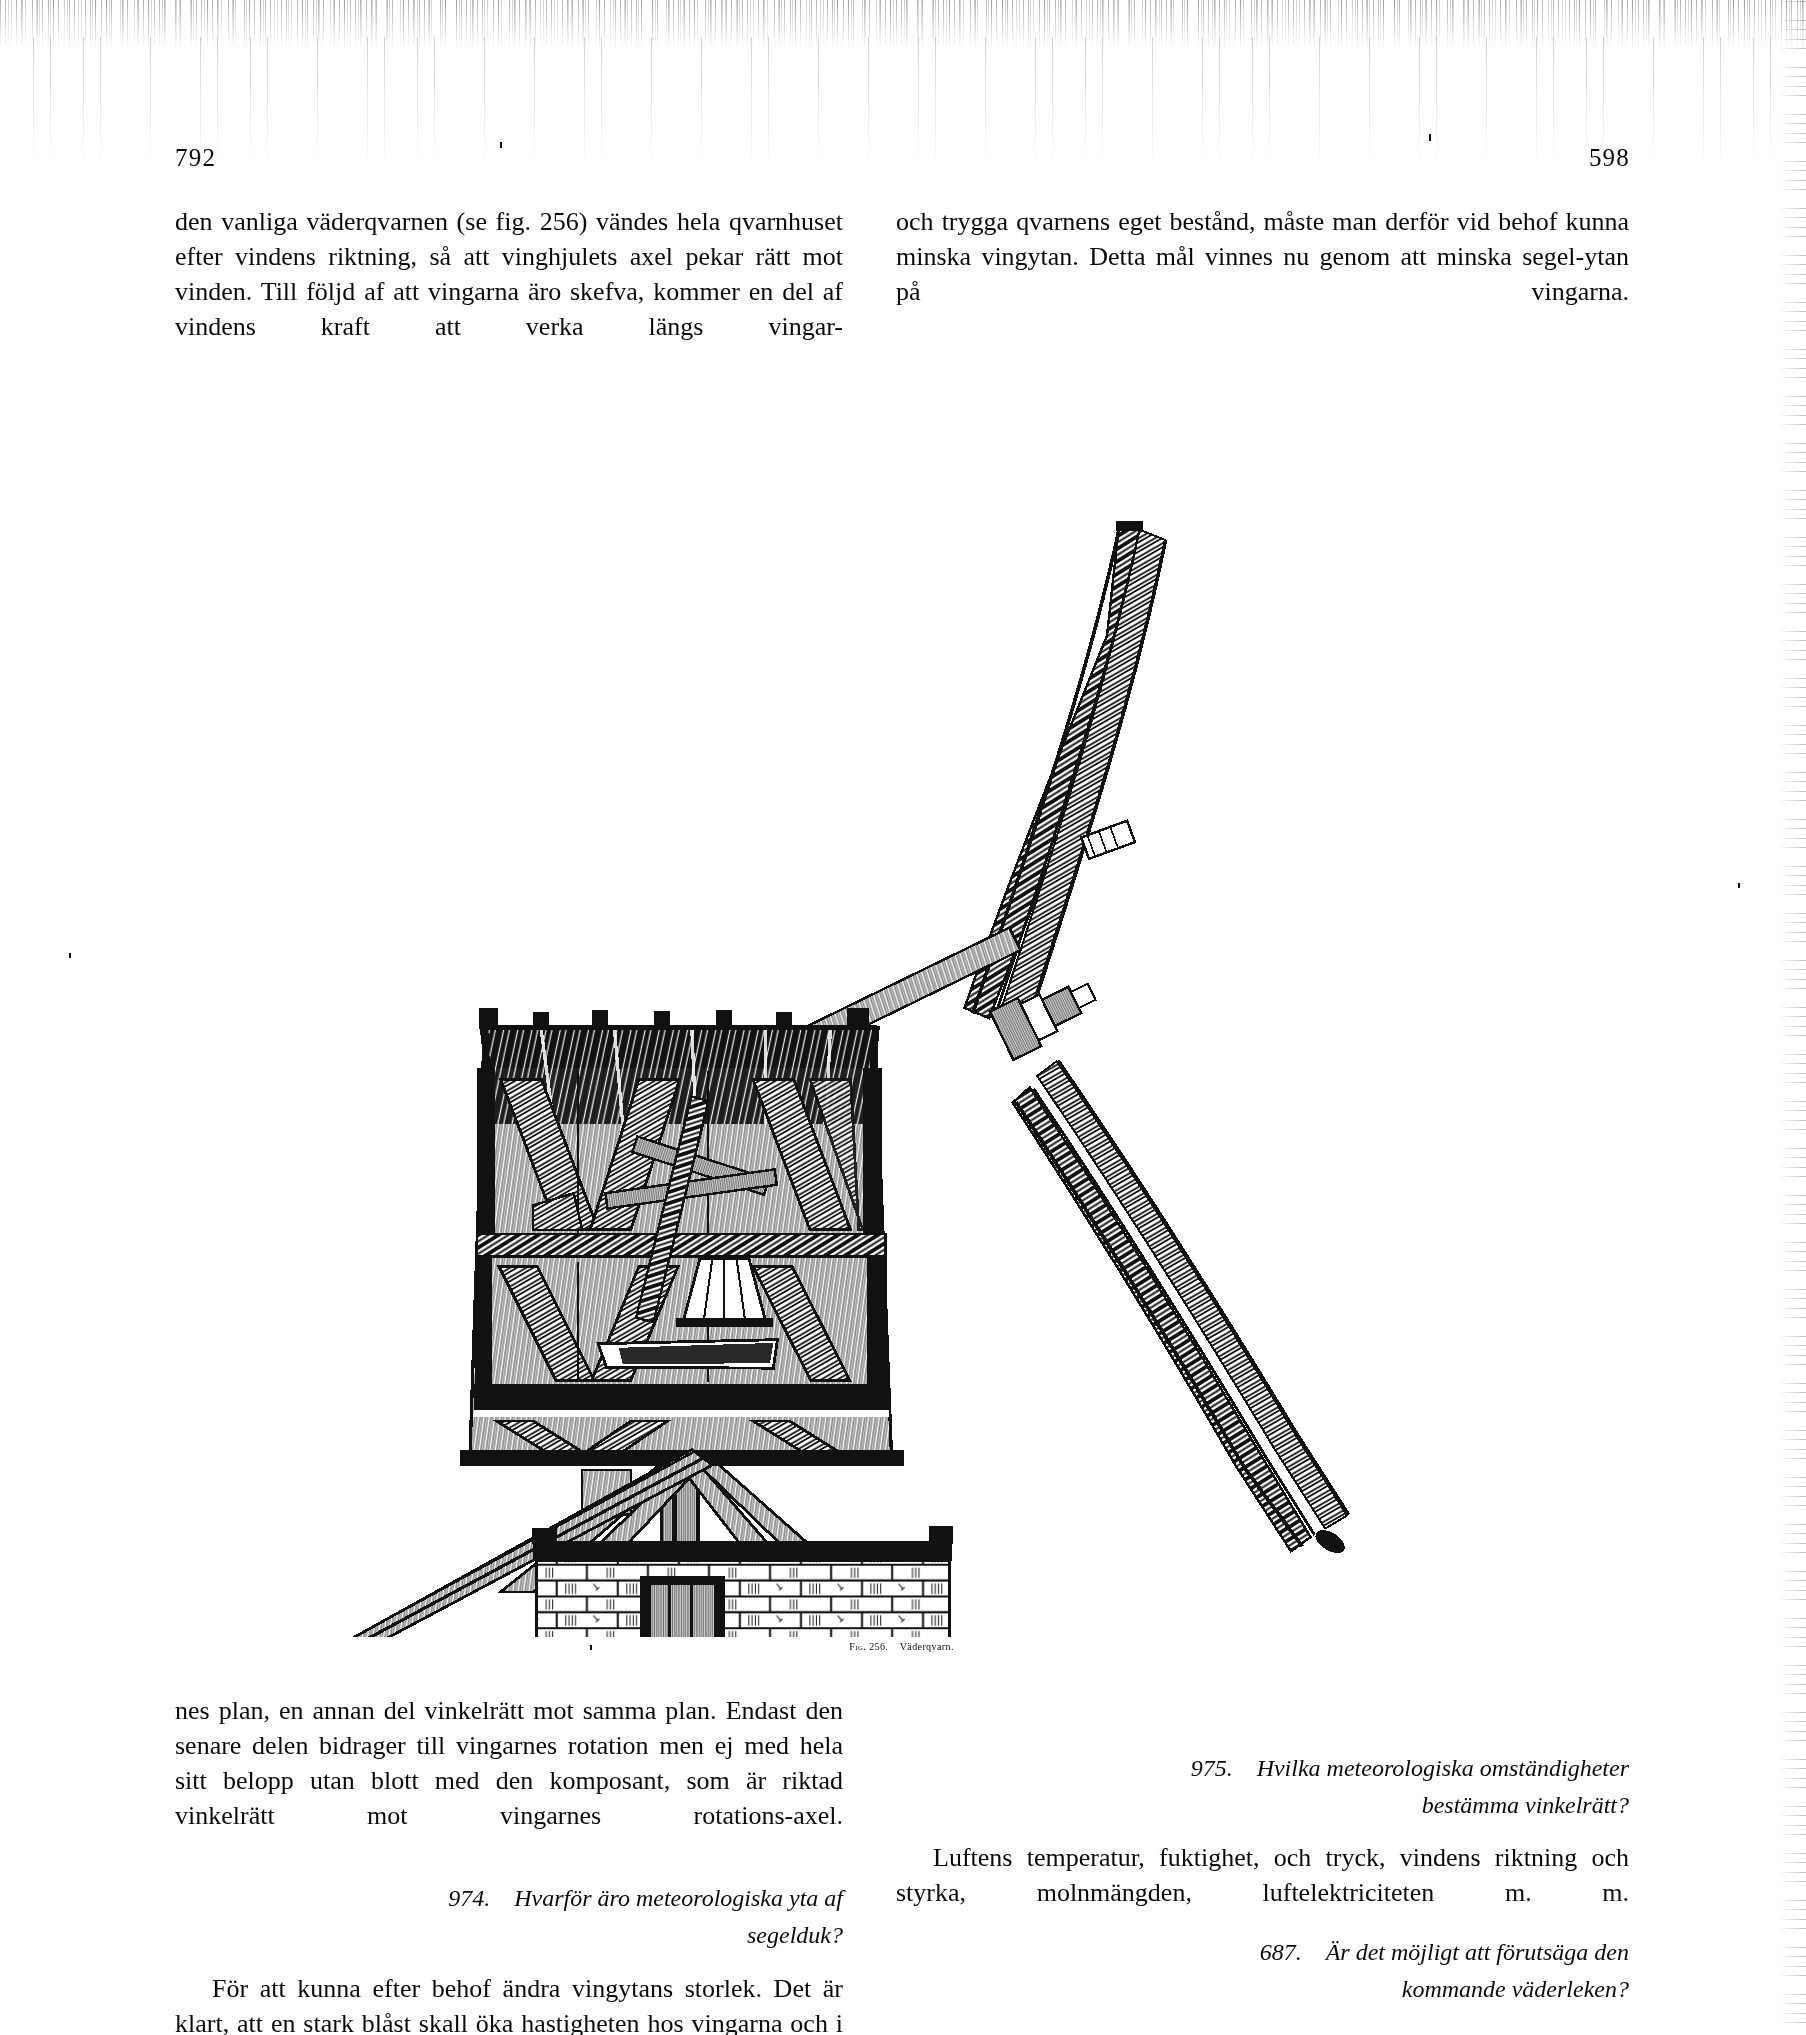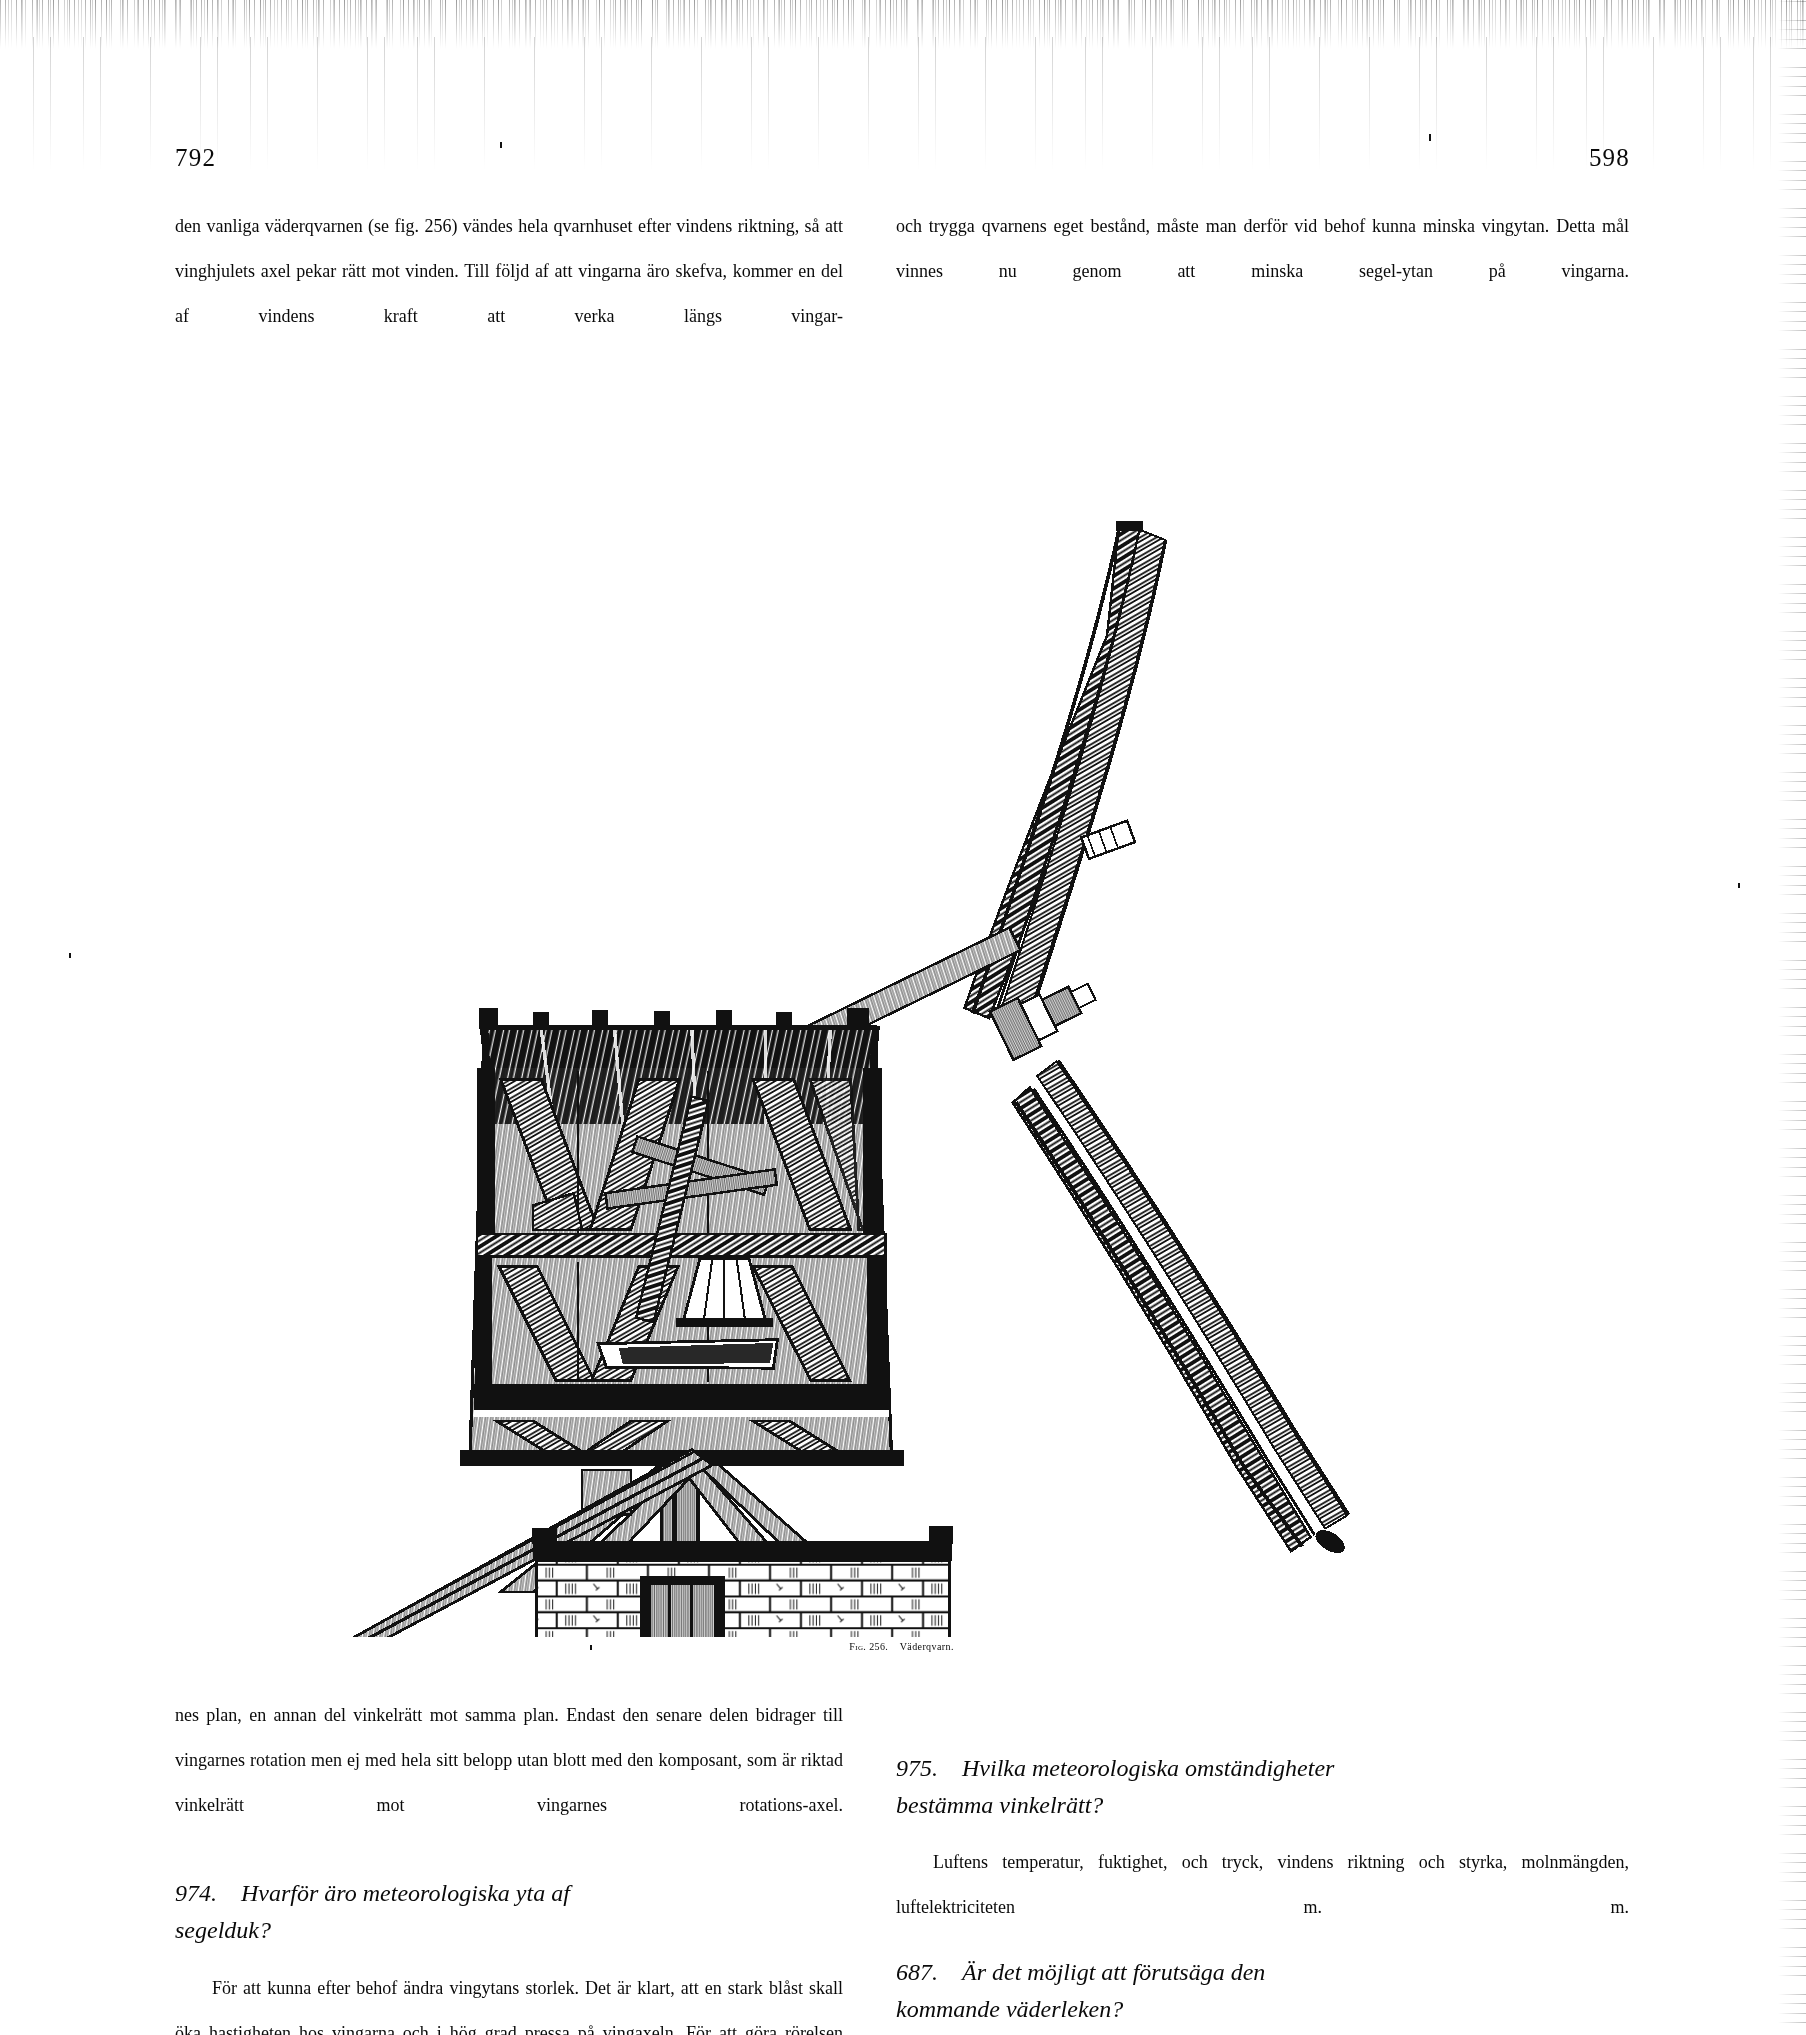--- a/index.html
+++ b/index.html
@@ -36,30 +36,30 @@
   
   .folio{position:absolute;font-size:25px;letter-spacing:1.2px;line-height:1;}
   .folio-left{left:175px;top:145px;}
   .folio-right{right:176px;top:145px;}
 
   
   .col{position:absolute;width:668px;}
   .col-left{left:175px;}
   .col-right{left:896px;}
   .para{
-    font-size:18px;line-height:45px;text-align:justify;
+    font-size:26px;line-height:35px;text-align:justify;
     text-align-last:left;margin:0;
     word-spacing:.02em;
   }
   .para.j-full{text-align:justify;text-align-last:justify;}
   .para.ind{text-indent:37px;}
 
   .qhead{
     font-style:italic;font-size:24px;line-height:37px;
-    text-align:left;margin:0;
+    text-align:right;margin:0;
   }
   .roman{
     font-size:31px;text-align:center;margin:0;letter-spacing:0.8px;font-weight:400;
   }
 
   
   #figure-block{position:absolute;left:175px;top:501px;width:1453px;height:1172px;}
   .fig-caption{
     position:absolute;left:0;top:1140px;width:1453px;text-align:center;
     font-size:10px;letter-spacing:0.4px;

